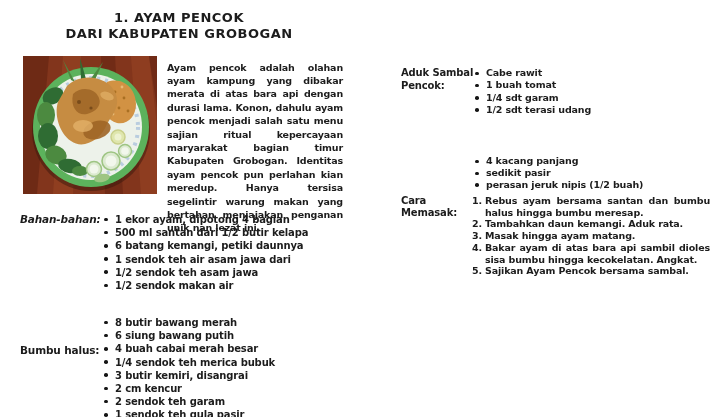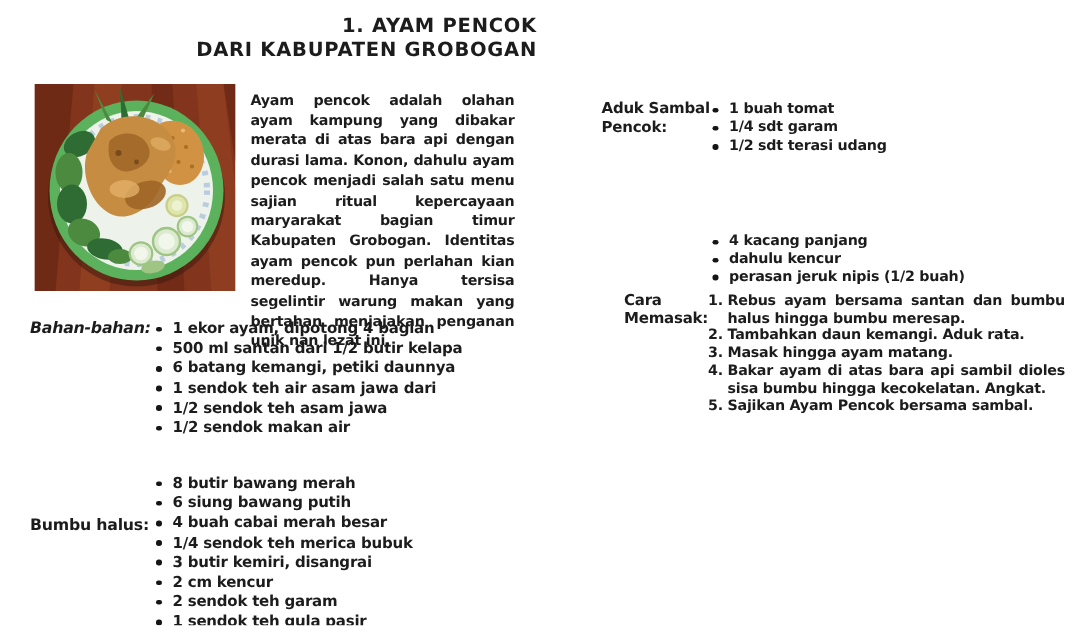--- a/index.html
+++ b/index.html
@@ -2,21 +2,21 @@
 <html><head>
 <meta charset="utf-8">
 <style>
   html,body{margin:0;padding:0;background:#fff;}
   .page{
     position:relative;width:720px;height:417px;background:#fff;overflow:hidden;
     font-family:"DejaVu Sans","Liberation Sans",sans-serif;
     color:#1c1c1c;font-weight:bold;letter-spacing:-0.15px;
   }
   
-  .title-block{position:absolute;left:0;top:10px;width:358px;text-align:right;}
+  .title-block{position:absolute;left:0;top:10px;width:358px;text-align:center;}
   .title-line{font-size:13px;line-height:15.5px;letter-spacing:.5px;font-weight:bold;}
   
   .photo-frame{position:absolute;left:23px;top:56px;width:134px;height:138px;}
   .photo-frame svg{display:block;}
   
   .intro{
     position:absolute;left:167px;top:51px;width:176px;
     font-size:9.5px;line-height:13.4px;text-align:justify;
   }
   
@@ -28,21 +28,21 @@
   ul.blist li::before{
     content:"";position:absolute;left:0;top:4.6px;width:3.6px;height:3.6px;
     border-radius:50%;background:#151515;
   }
   .list-bahan{left:104px;top:213px;width:245px;font-size:10px;line-height:13.2px;}
   .list-bumbu{left:104px;top:316px;width:245px;font-size:10px;line-height:13.2px;}
   
   .lbl-sambal{left:401px;top:67px;width:78px;font-size:10px;line-height:12.5px;}
   .list-sambal1{left:475px;top:67px;width:190px;font-size:9.5px;line-height:12.3px;}
   .list-sambal2{left:475px;top:155px;width:190px;font-size:9.5px;line-height:11.9px;}
-  .lbl-cara{left:416px;top:195px;width:75px;font-size:10px;line-height:11.5px;}
+  .lbl-cara{left:401px;top:195px;width:75px;font-size:10px;line-height:11.5px;}
   ol.steps{
     list-style:none;margin:0;padding:0;position:absolute;
     left:472px;top:195px;width:238px;font-size:9.5px;line-height:11.7px;
     counter-reset:step;text-align:justify;
   }
   ol.steps li{position:relative;padding-left:13px;counter-increment:step;}
   ol.steps li::before{content:counter(step) ".";position:absolute;left:0;top:0;}
 </style>
 </head>
 <body>
@@ -136,27 +136,28 @@
     <li>4 buah cabai merah besar</li>
     <li>1/4 sendok teh merica bubuk</li>
     <li>3 butir kemiri, disangrai</li>
     <li>2 cm kencur</li>
     <li>2 sendok teh garam</li>
     <li>1 sendok teh gula pasir</li>
   </ul>
 
   <div class="sec-label lbl-sambal">Aduk Sambal Pencok:</div>
   <ul class="blist list-sambal1">
+    <li>Cabe rawit</li>
     <li>1 buah tomat</li>
     <li>1/4 sdt garam</li>
     <li>1/2 sdt terasi udang</li>
   </ul>
   <ul class="blist list-sambal2">
     <li>4 kacang panjang</li>
-    <li>dahulu kencur</li>
+    <li>sedikit pasir</li>
     <li>perasan jeruk nipis (1/2 buah)</li>
   </ul>
 
   <div class="sec-label lbl-cara">Cara Memasak:</div>
   <ol class="steps">
     <li>Rebus ayam bersama santan dan bumbu halus hingga bumbu meresap.</li>
     <li>Tambahkan daun kemangi. Aduk rata.</li>
     <li>Masak hingga ayam matang.</li>
     <li>Bakar ayam di atas bara api sambil dioles sisa bumbu hingga kecokelatan. Angkat.</li>
     <li>Sajikan Ayam Pencok bersama sambal.</li>

